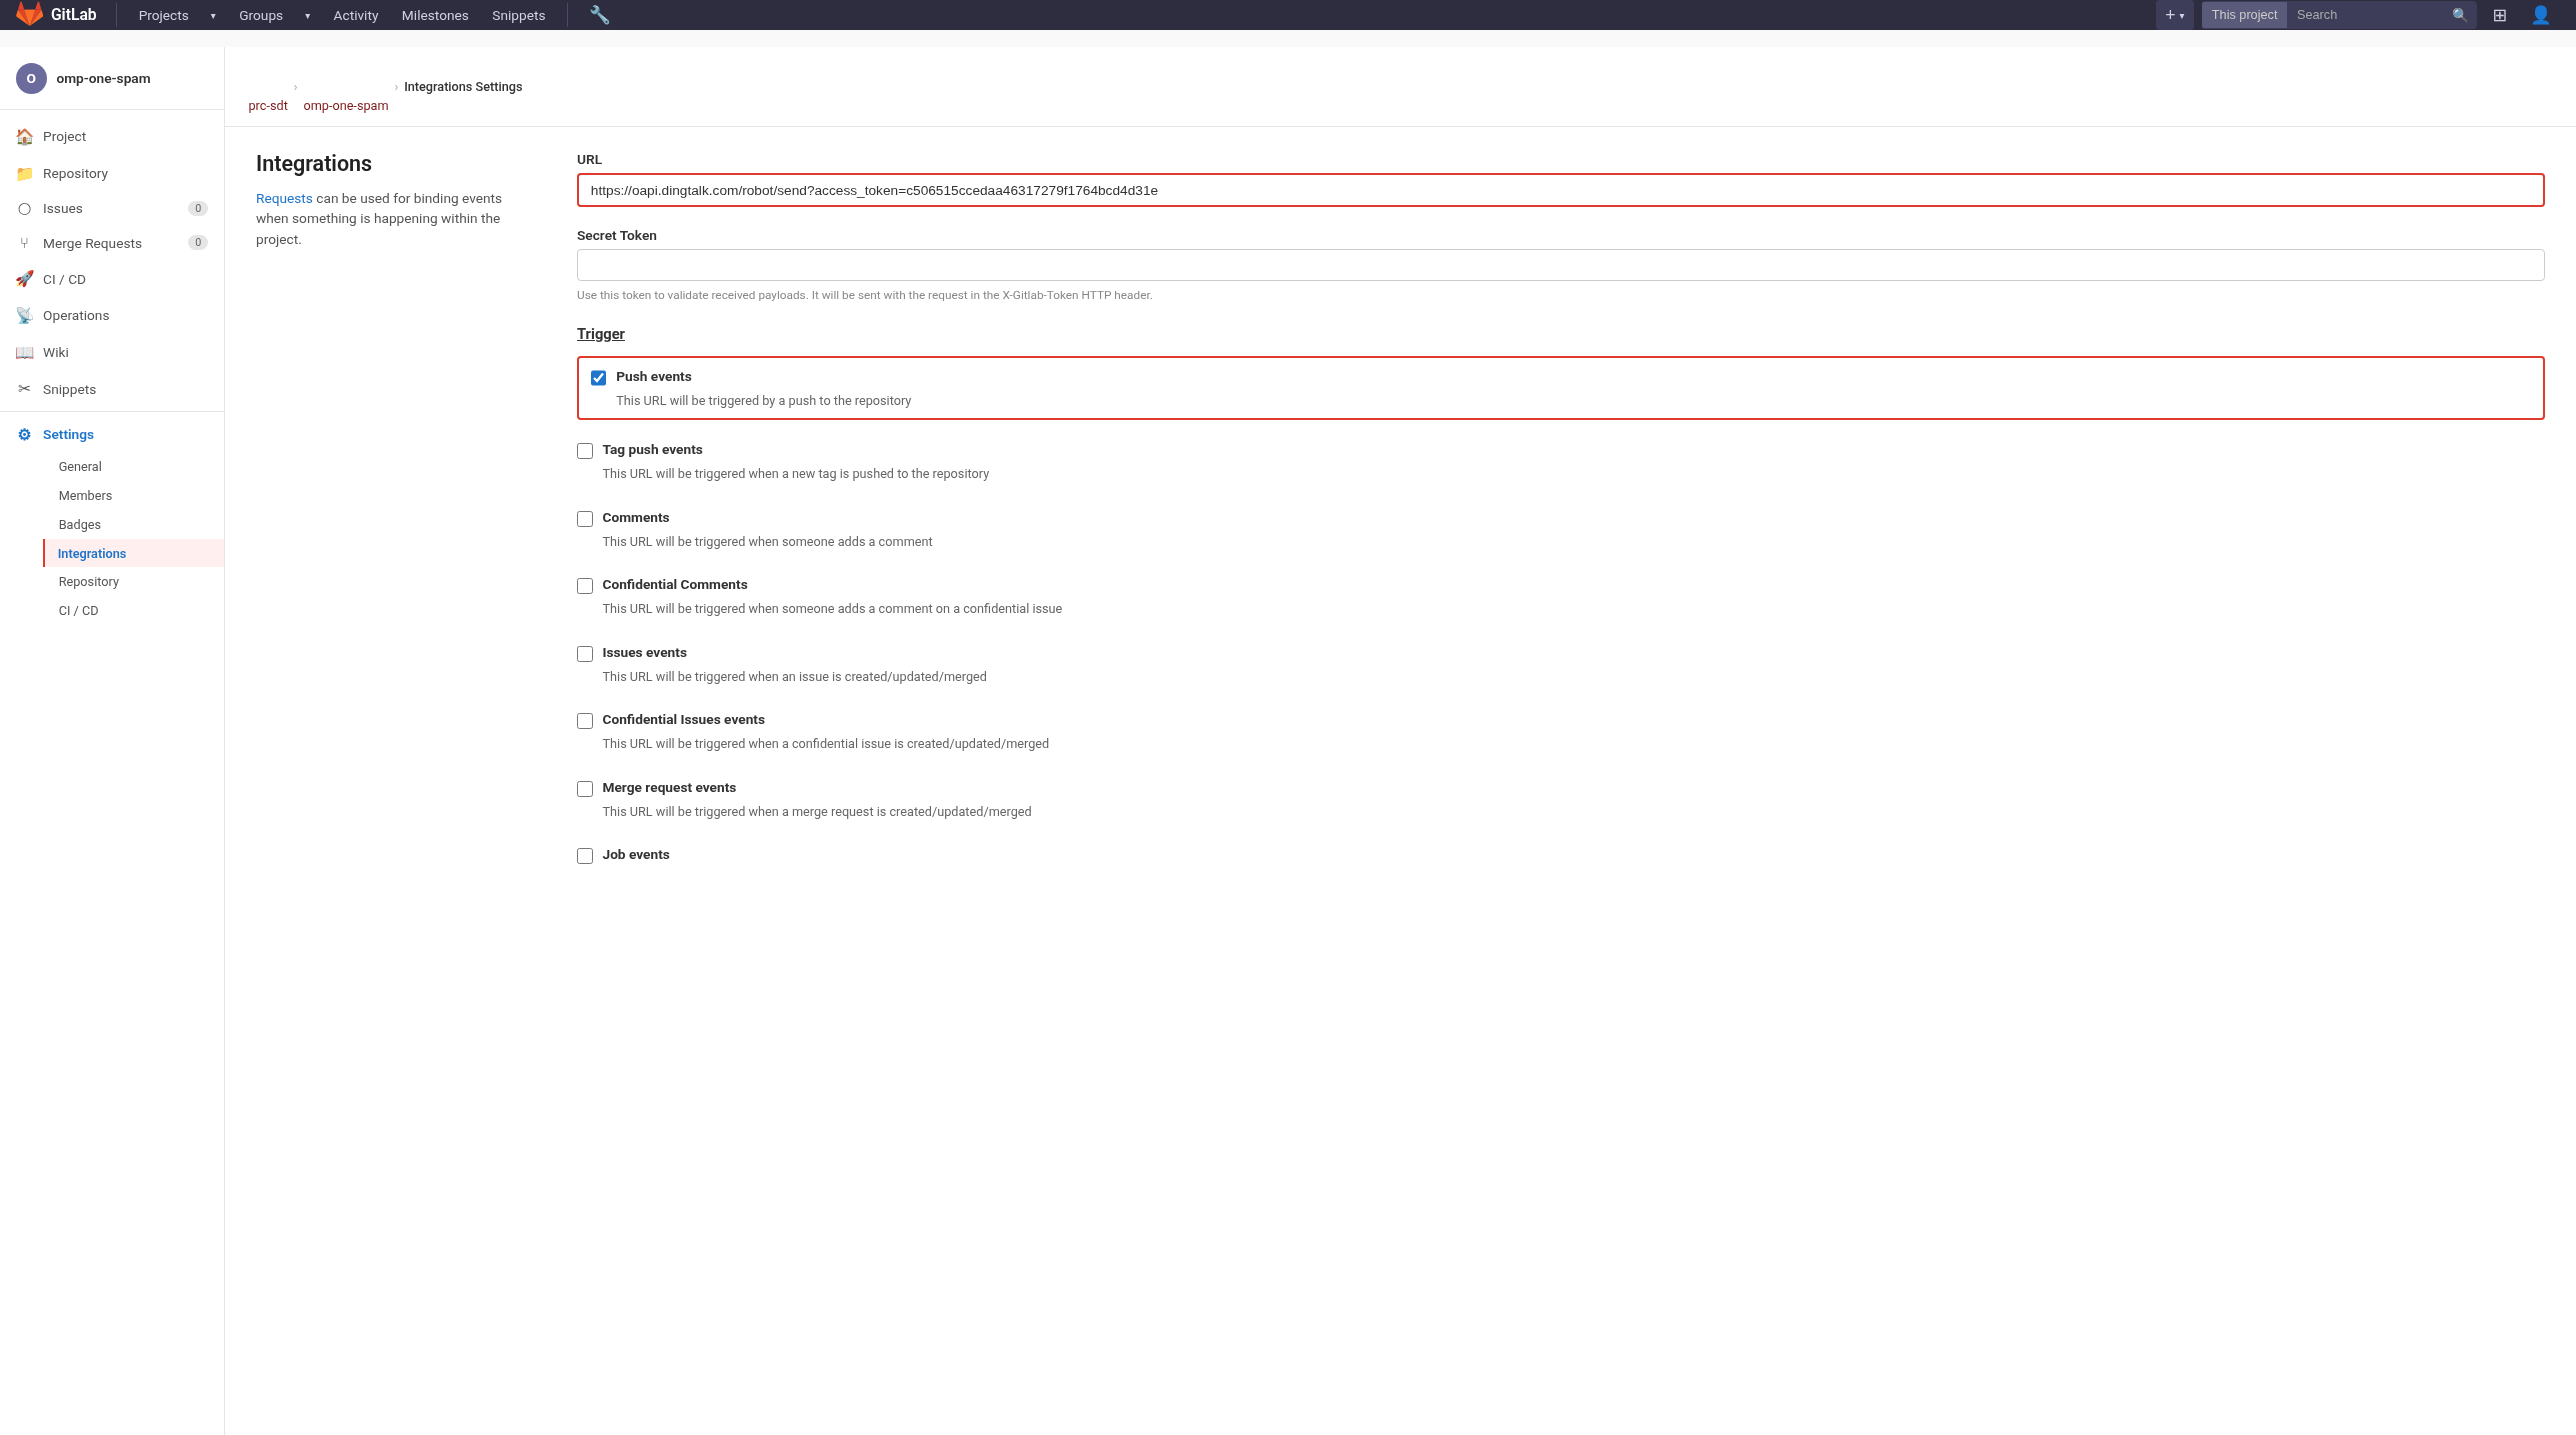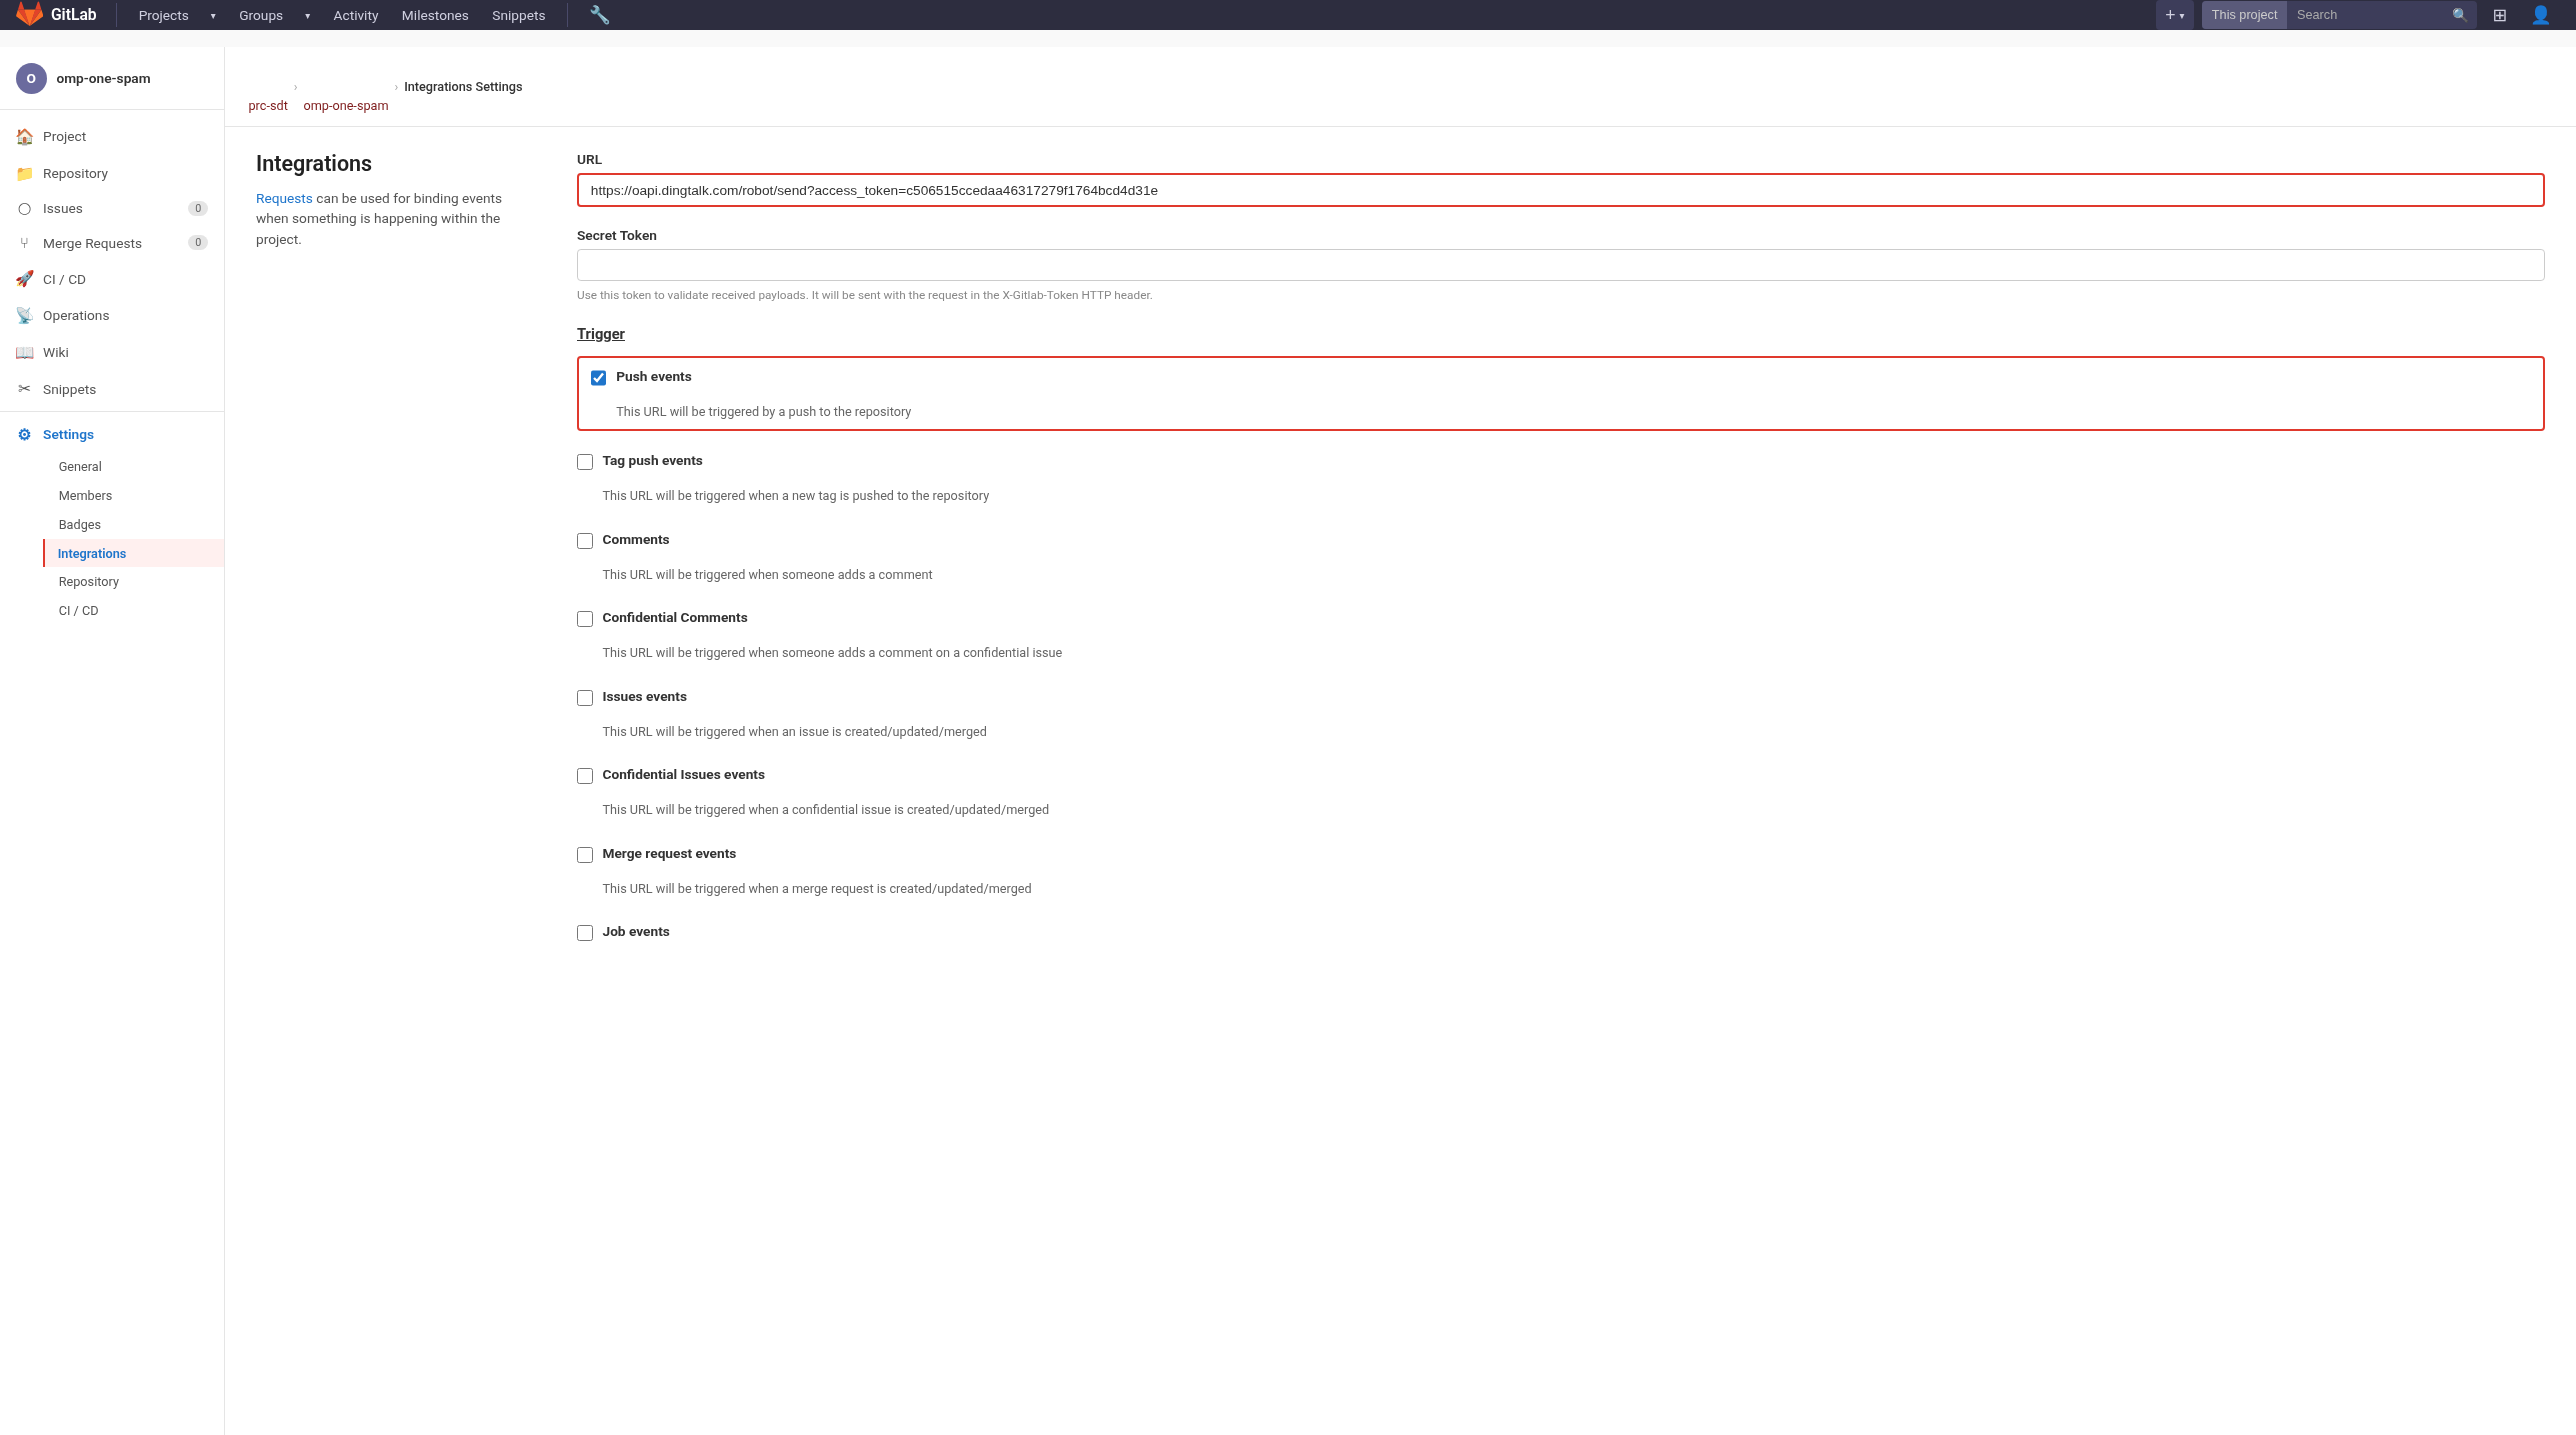--- a/index.html
+++ b/index.html
@@ -50,20 +50,21 @@
       border-radius: 3.9px;
       padding: 4.9px 9.8px;
       cursor: pointer;
       display: flex;
       align-items: center;
       gap: 3.9px;
       font-size: 17.6px;
     }
     .topnav-search-wrap {
       display: flex;
+      align-items: center;
       background: #3d3d5a;
       border-radius: 3.9px;
       overflow: hidden;
     }
     .topnav-search-scope {
       background: #5a5a7a;
       color: #ccc;
       border: none;
       padding: 5.9px 9.8px;
       font-size: 12.7px;
@@ -267,21 +268,21 @@
     .trigger-text { }
     .trigger-title {
       font-weight: 700;
       font-size: 13.7px;
       color: #333;
       display: block;
     }
     .trigger-desc {
       font-size: 12.7px;
       color: #666;
-      margin-top: 20px;
+      margin-top: 9px;
       display: block;
     }
 
     
     .chevron { font-size: 9.8px; }
   </style>
 </head>
 <body>
 
 <nav class="topnav">

